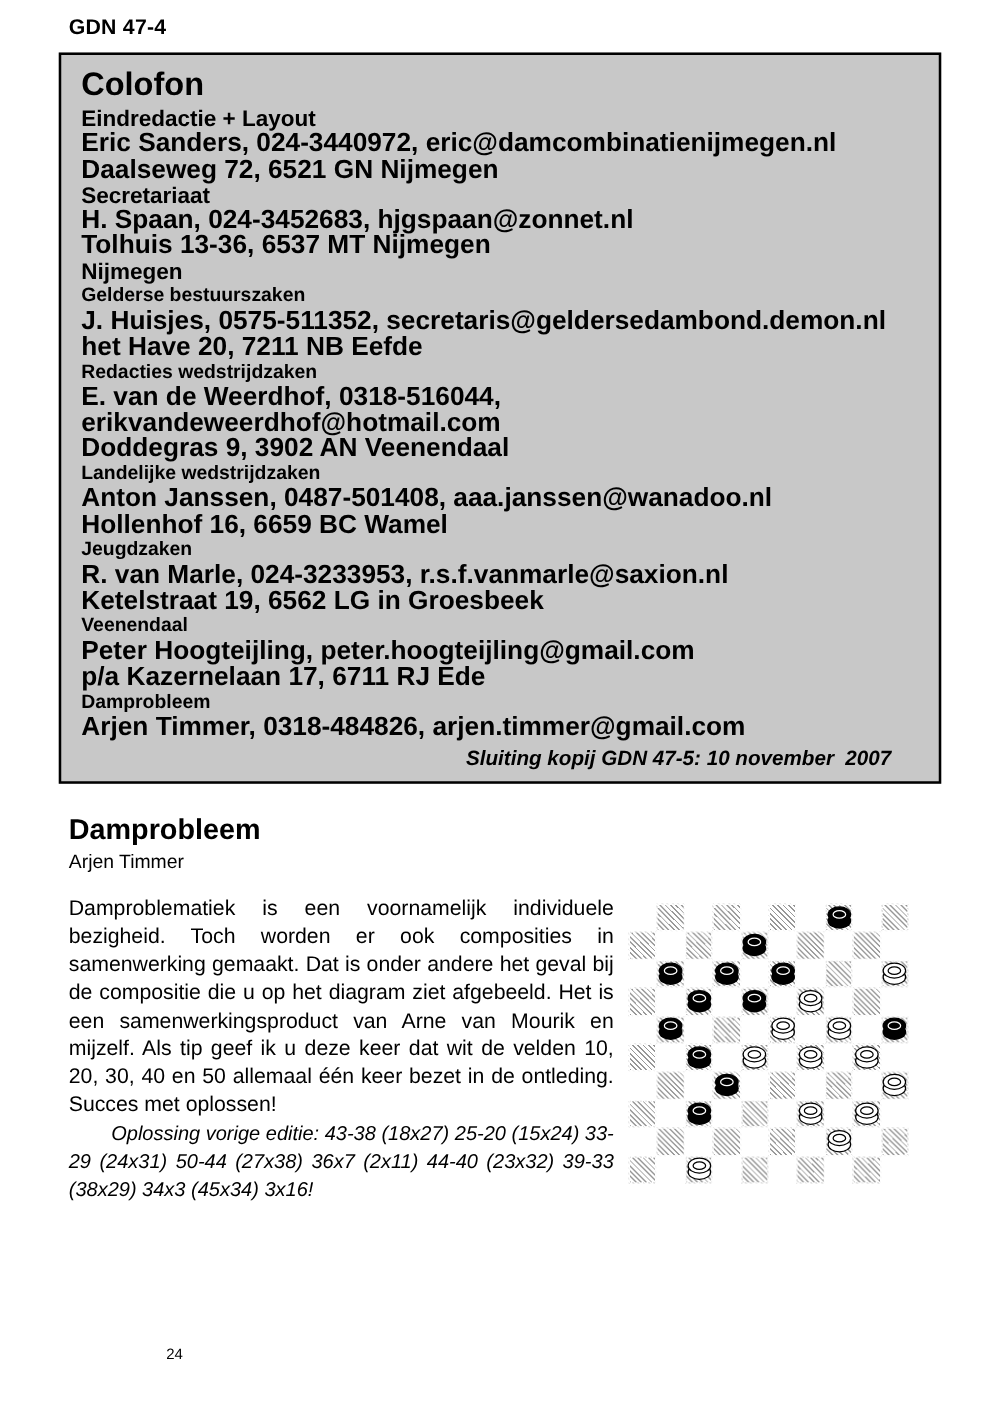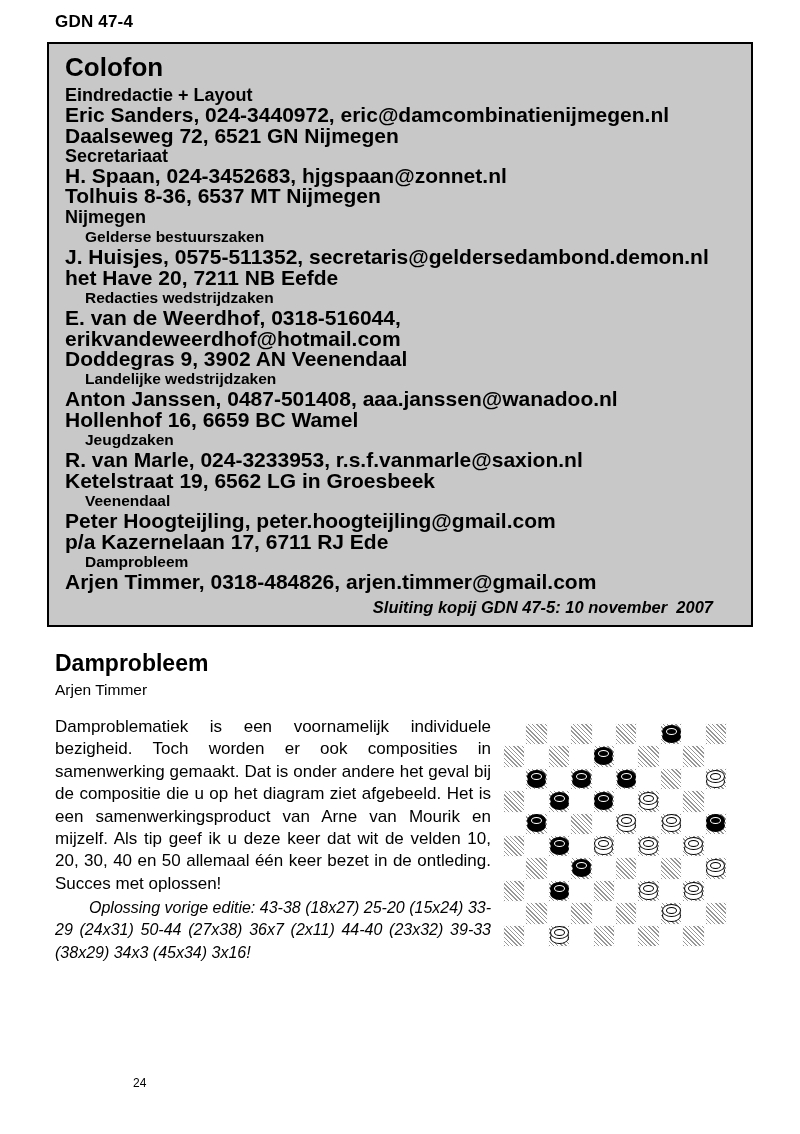--- a/index.html
+++ b/index.html
@@ -23,21 +23,21 @@
     background:#c8c8c8;
     border:2px solid #000;
     box-sizing:border-box;
     padding:8px 16px 0 16px;
   }
   .colofon-title {
     font-size:26px; font-weight:bold;
     line-height:30px; margin-bottom:3px;
   }
   .entry-h1 { font-size:18px; font-weight:bold; line-height:20.3px; }
-  .entry-h2 { font-size:15.5px; font-weight:bold; line-height:20.3px;margin-left:20px; }
+  .entry-h2 { font-size:15.5px; font-weight:bold; line-height:20.3px; }
   .entry-line { font-size:21px; font-weight:bold; line-height:20.3px; }
   .colofon-closing {
     position:absolute; right:38px; bottom:8px;
     font-size:16.5px; font-weight:bold; font-style:italic;
     white-space:pre-wrap;
   }
 
   .article-title {
     position:absolute; left:55px; top:650px;
     font-size:23px; font-weight:bold;
@@ -103,21 +103,21 @@
 <div class="page-header">GDN 47-4</div>
 
 <div class="colofon-box">
   <div class="colofon-title">Colofon</div>
   <div id="colofon-entries">
       <div class="entry-h1">Eindredactie + Layout</div>
       <div class="entry-line">Eric Sanders, 024-3440972, eric@damcombinatienijmegen.nl</div>
       <div class="entry-line">Daalseweg 72, 6521 GN Nijmegen</div>
       <div class="entry-h1">Secretariaat</div>
       <div class="entry-line">H. Spaan, 024-3452683, hjgspaan@zonnet.nl</div>
-      <div class="entry-line">Tolhuis 8-36, 6537 MT Nijmegen</div>
+      <div class="entry-line">Tolhuis 13-36, 6537 MT Nijmegen</div>
       <div class="entry-h1">Nijmegen</div>
       <div class="entry-h2">Gelderse bestuurszaken</div>
       <div class="entry-line">J. Huisjes, 0575-511352, secretaris@geldersedambond.demon.nl</div>
       <div class="entry-line">het Have 20, 7211 NB Eefde</div>
       <div class="entry-h2">Redacties wedstrijdzaken</div>
       <div class="entry-line">E. van de Weerdhof, 0318-516044, erikvandeweerdhof@hotmail.com</div>
       <div class="entry-line">Doddegras 9, 3902 AN Veenendaal</div>
       <div class="entry-h2">Landelijke wedstrijdzaken</div>
       <div class="entry-line">Anton Janssen, 0487-501408, aaa.janssen@wanadoo.nl</div>
       <div class="entry-line">Hollenhof 16, 6659 BC Wamel</div>

